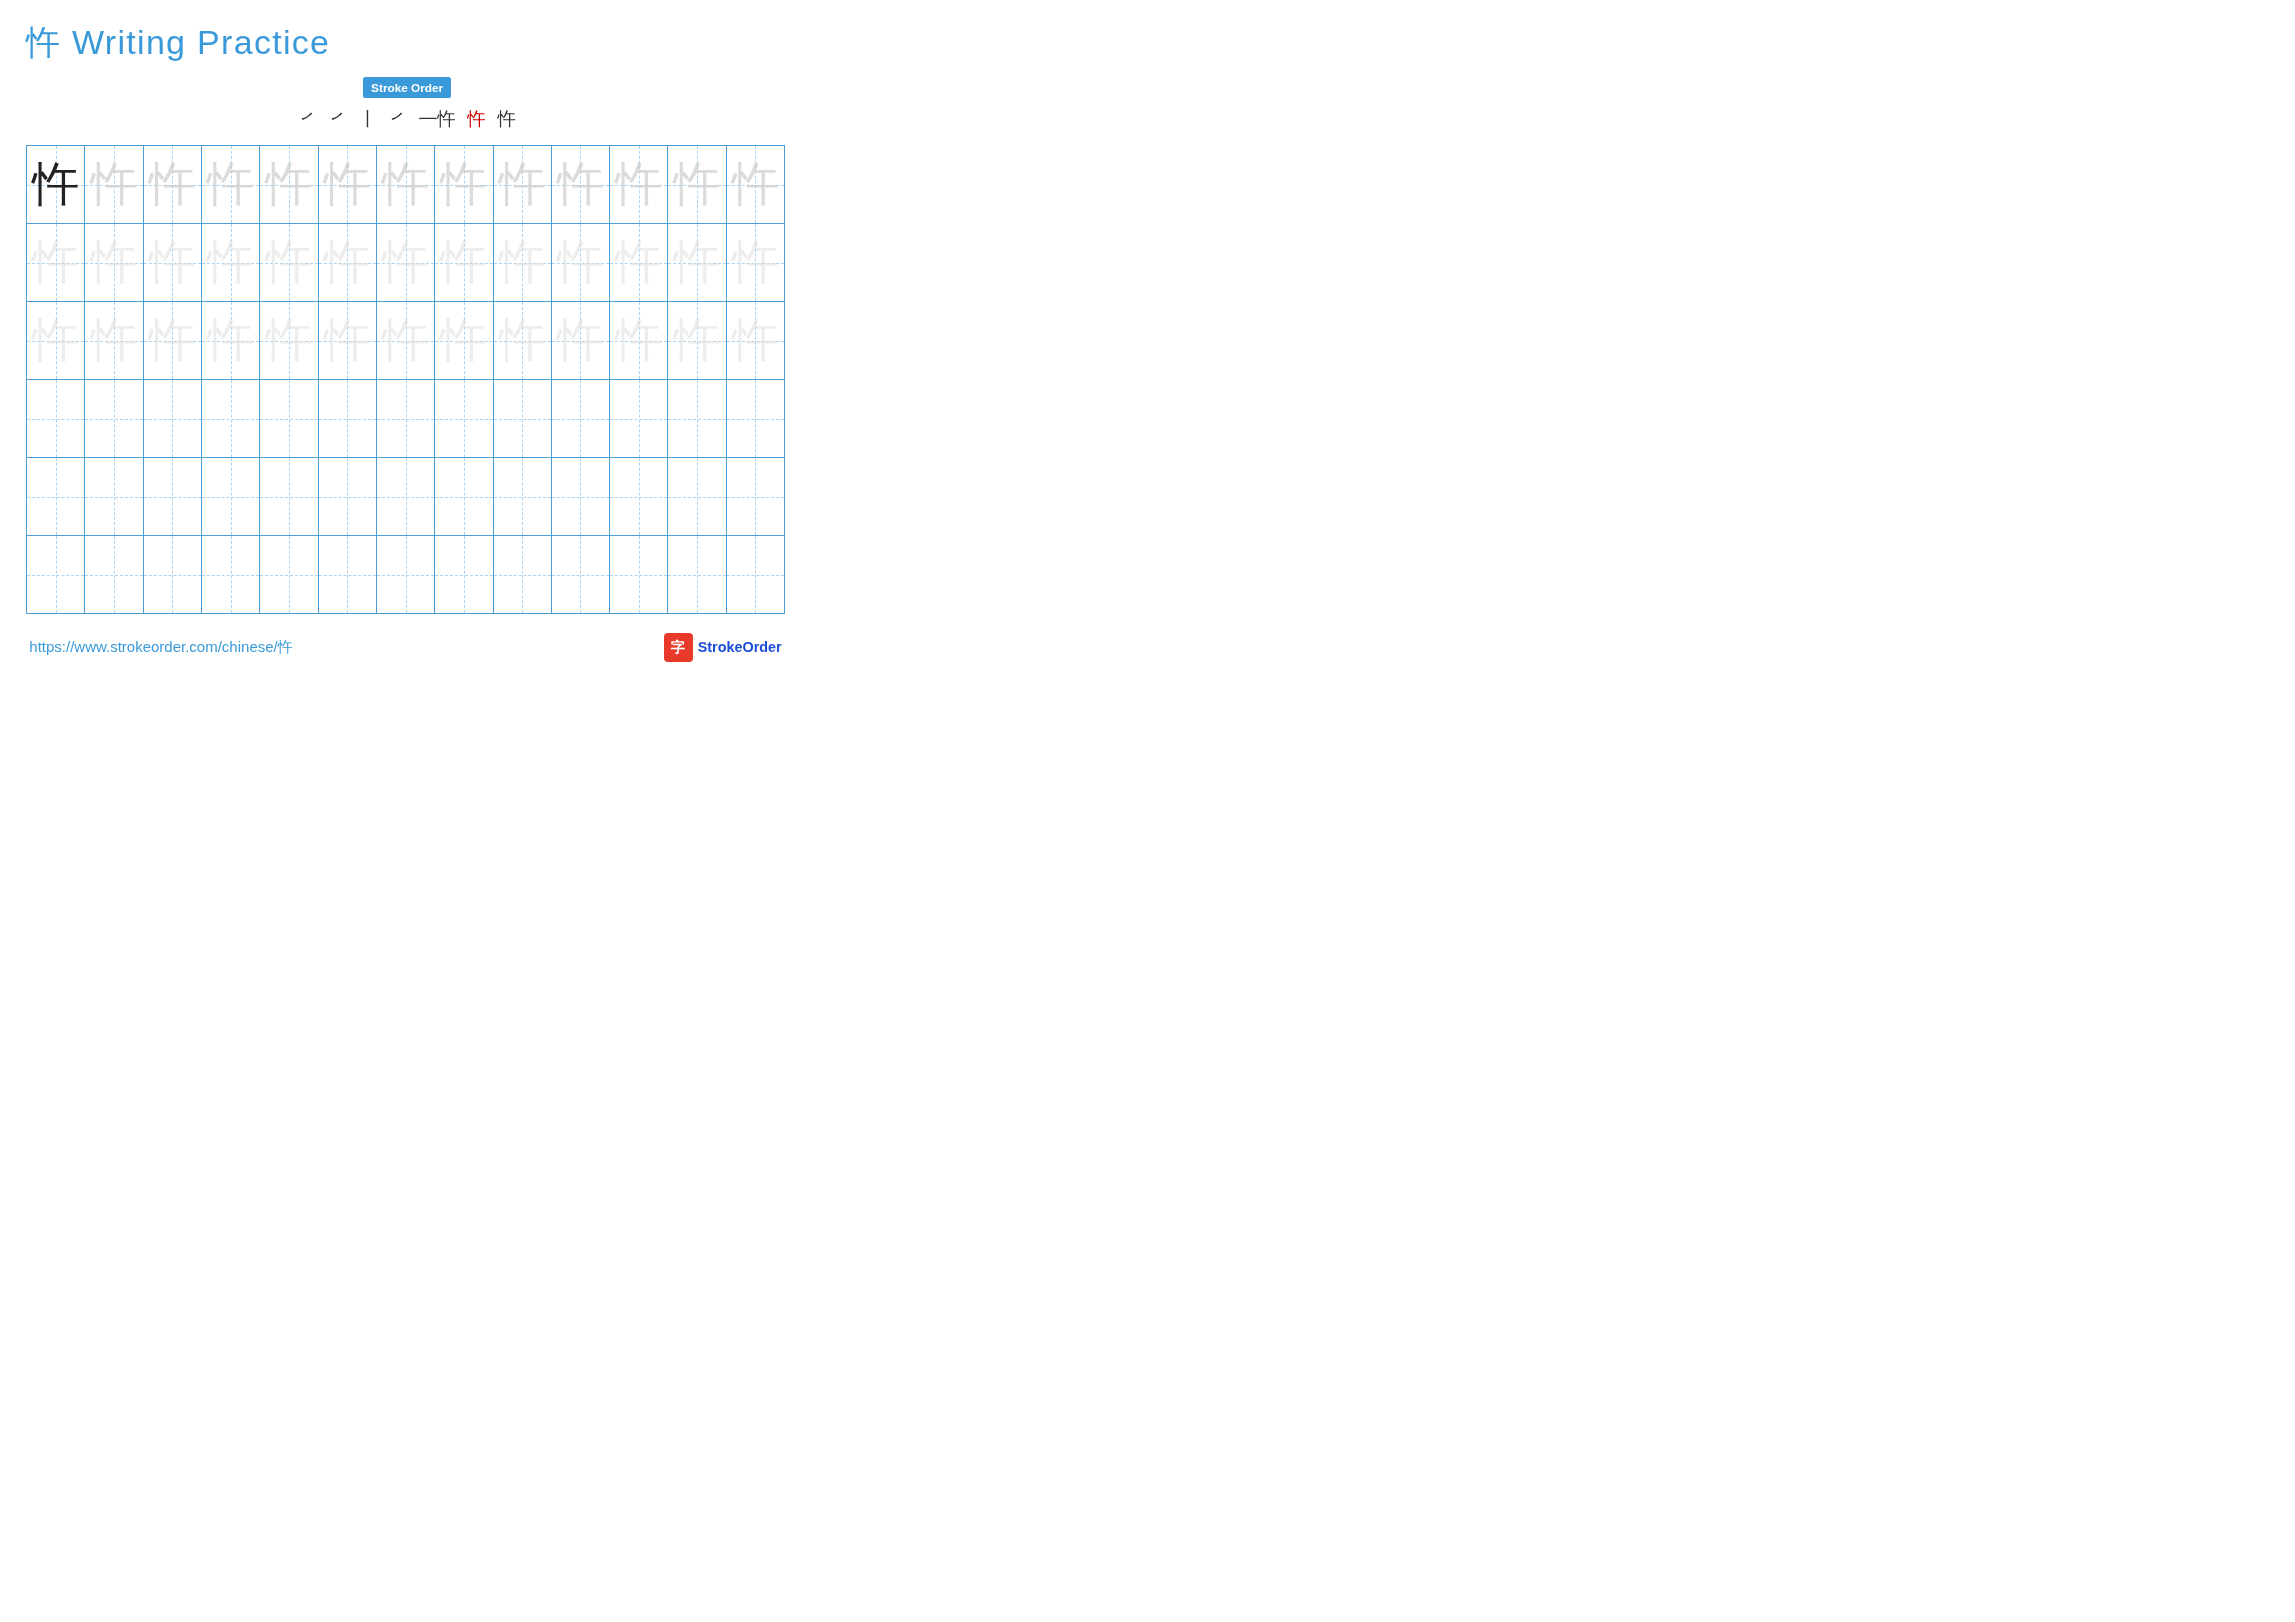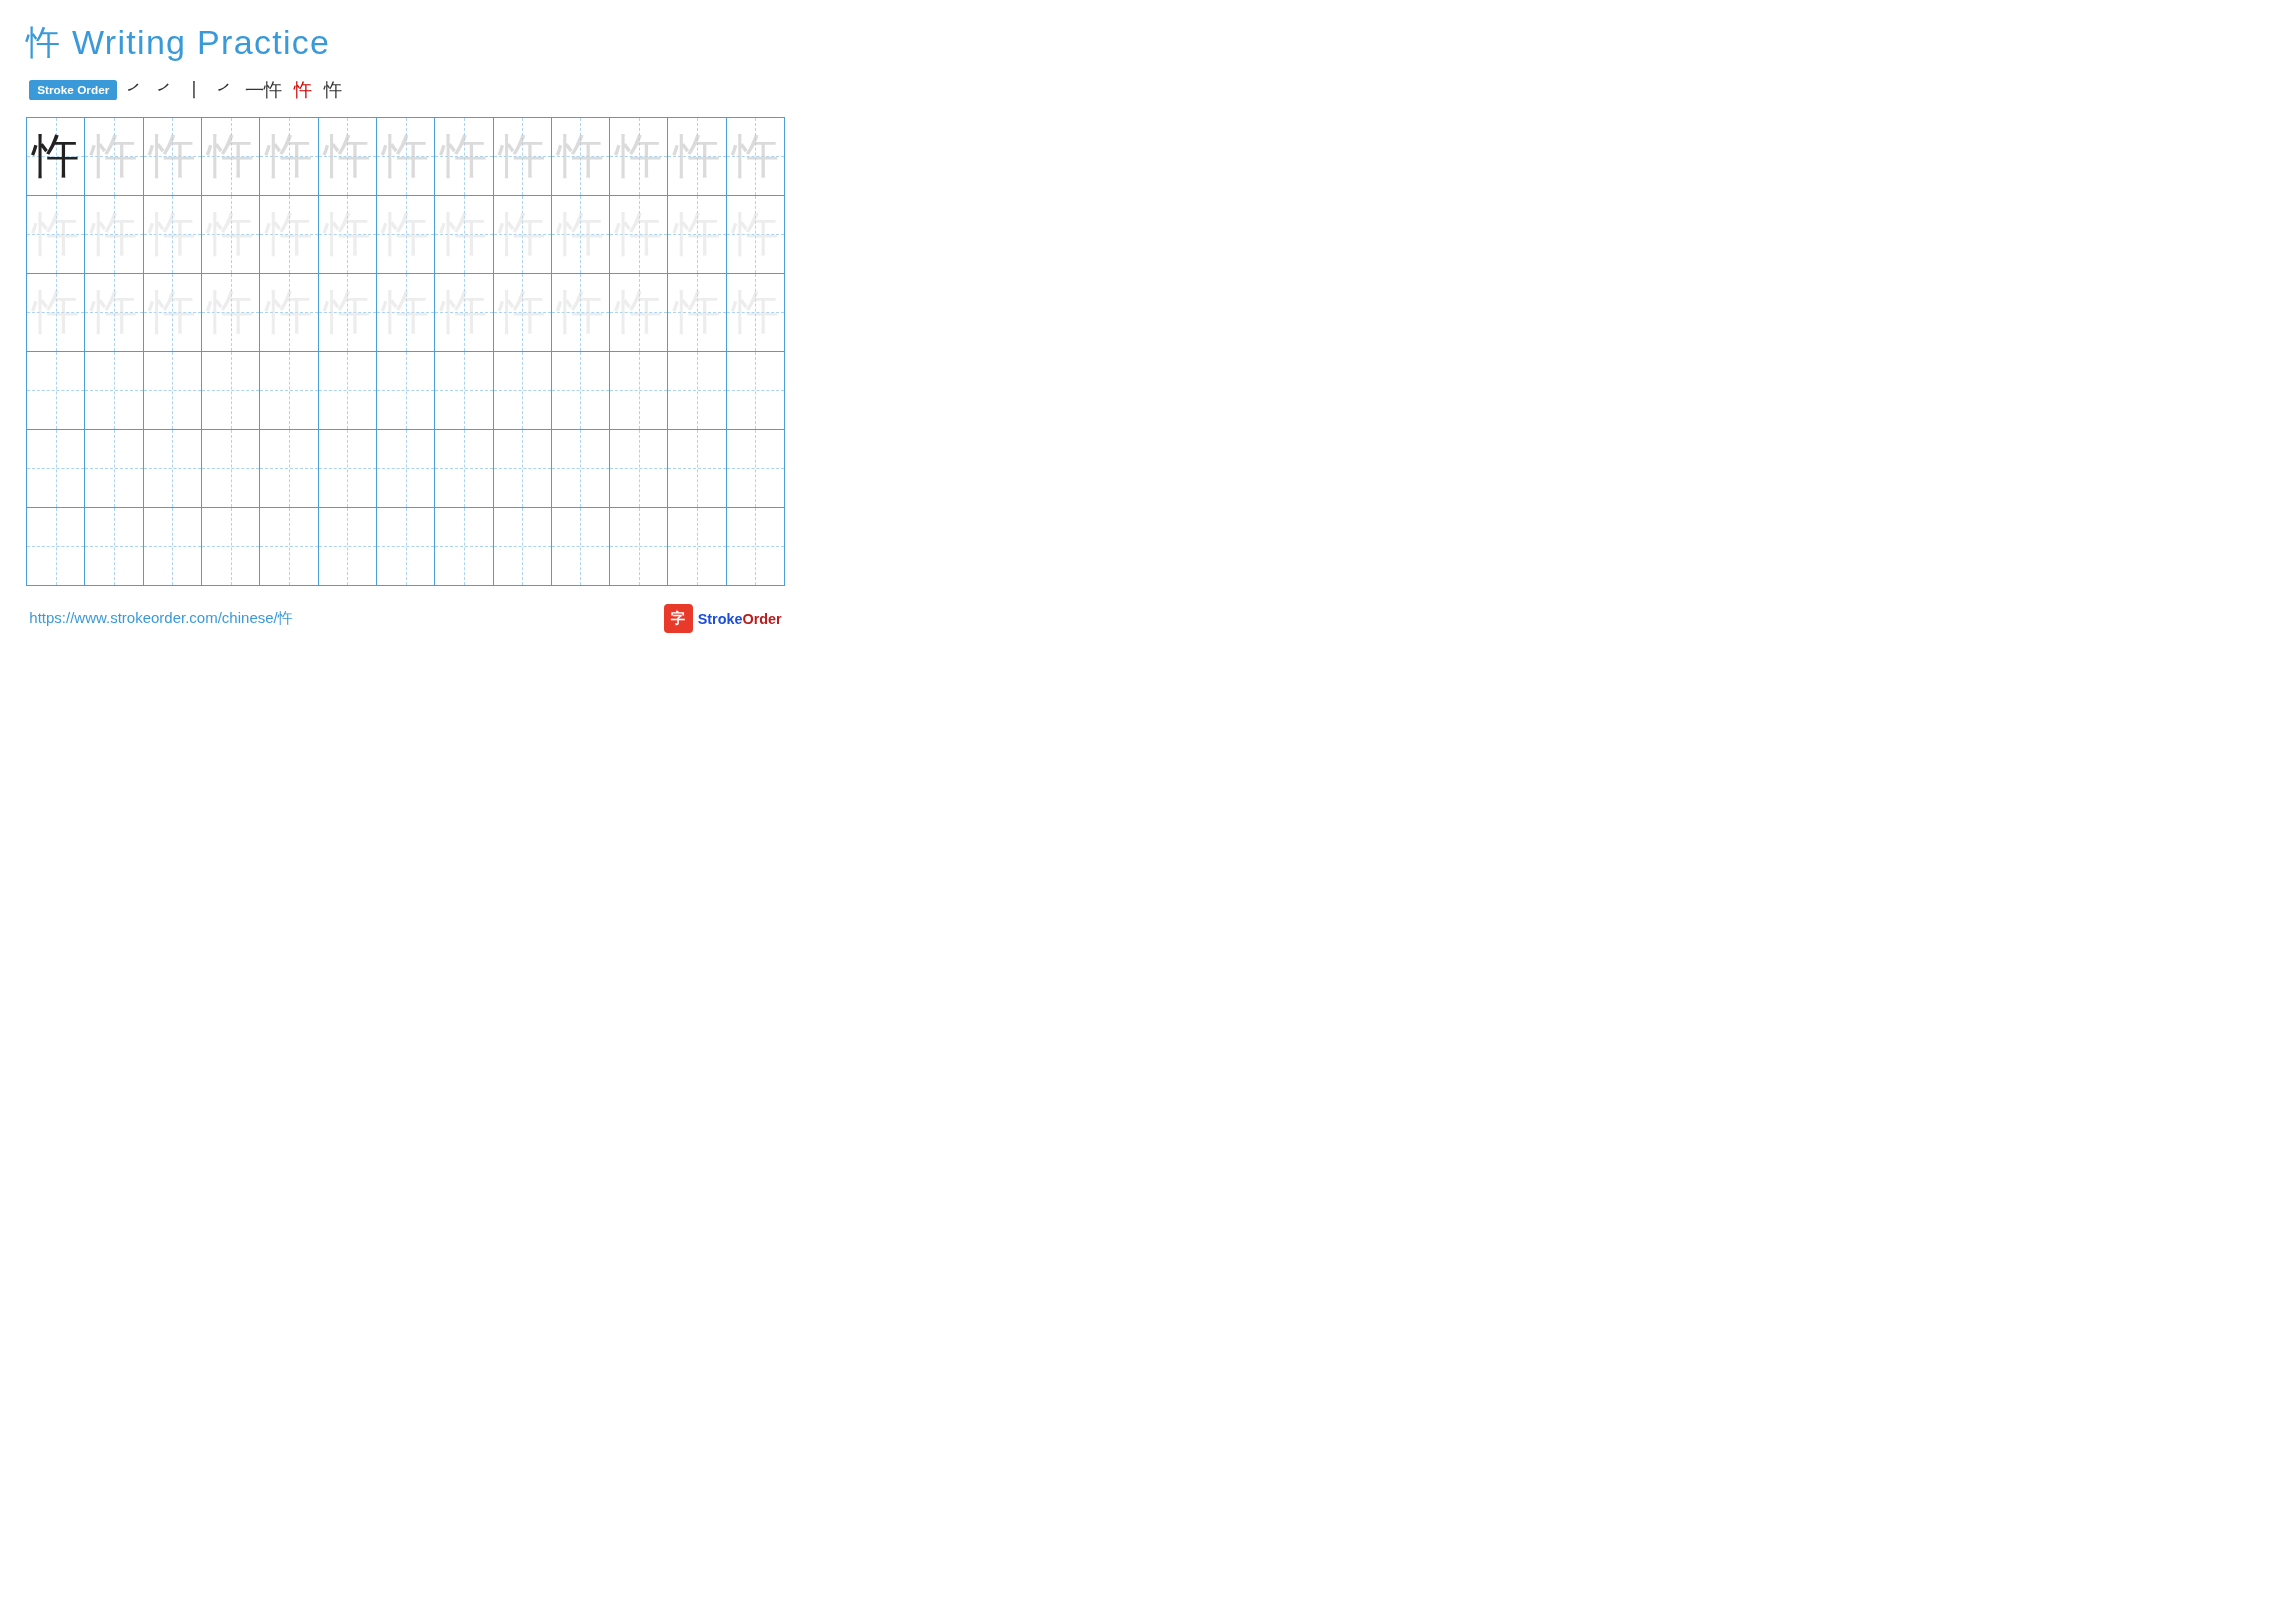--- a/index.html
+++ b/index.html
@@ -27,20 +27,21 @@
       color: #3a9ad9;
     }
 
     
     .stroke-order-row {
       display: flex;
       align-items: center;
       gap: 7.9px;
       margin-bottom: 14.4px;
       padding-left: 3.3px;
+      flex-direction: column;
     }
 
     .stroke-order-badge {
       background: #3a9ad9;
       color: white;
       font-size: 11.8px;
       font-weight: bold;
       padding: 3.3px 7.9px;
       border-radius: 2.6px;
       white-space: nowrap;
@@ -176,21 +177,21 @@
       font-weight: bold;
     }
 
     .logo-text {
       font-size: 14.4px;
       font-weight: bold;
       color: #222;
     }
 
     .logo-text span {
-      color: #b91c1c;
+      color: #1d4ed8;
     }
   </style>
 </head>
 <body>
 
 <h1 class="page-title">
   <span class="title-char">忤</span>
   <span>Writing Practice</span>
 </h1>
 

